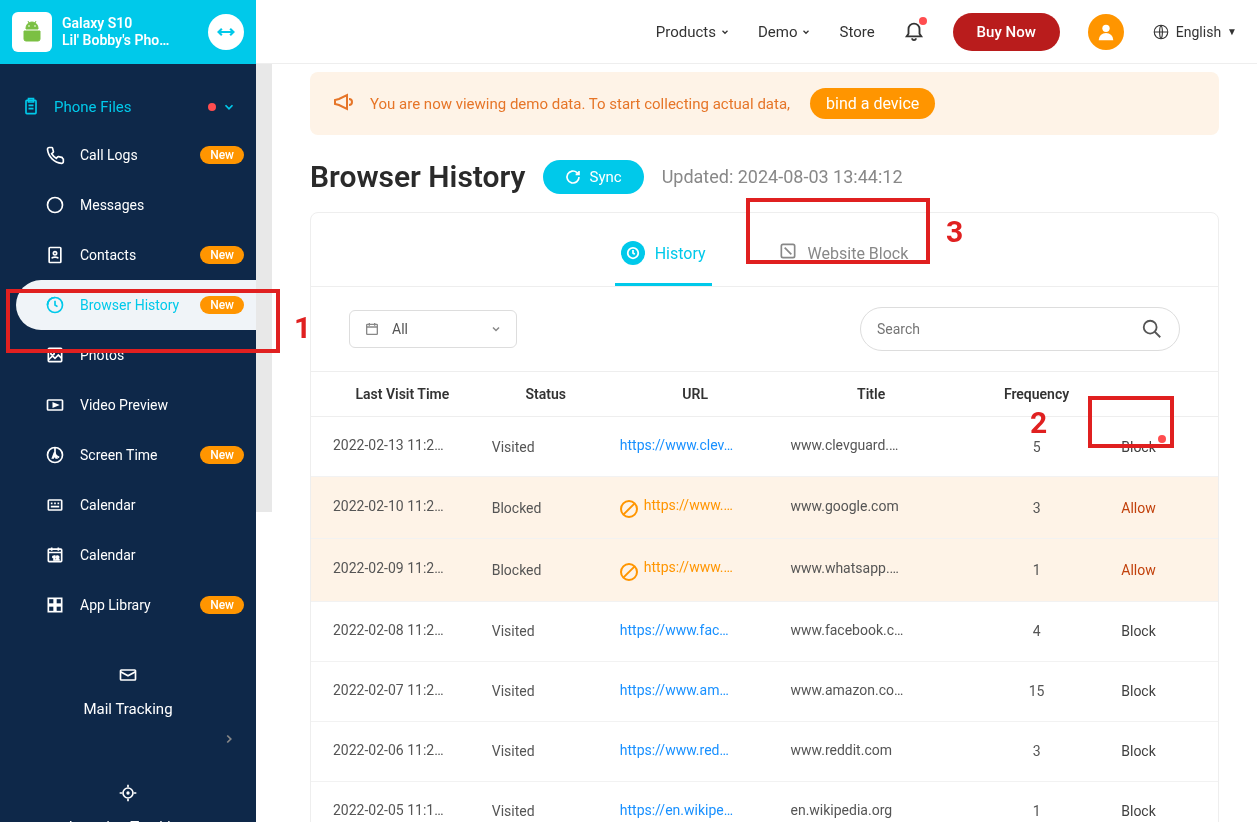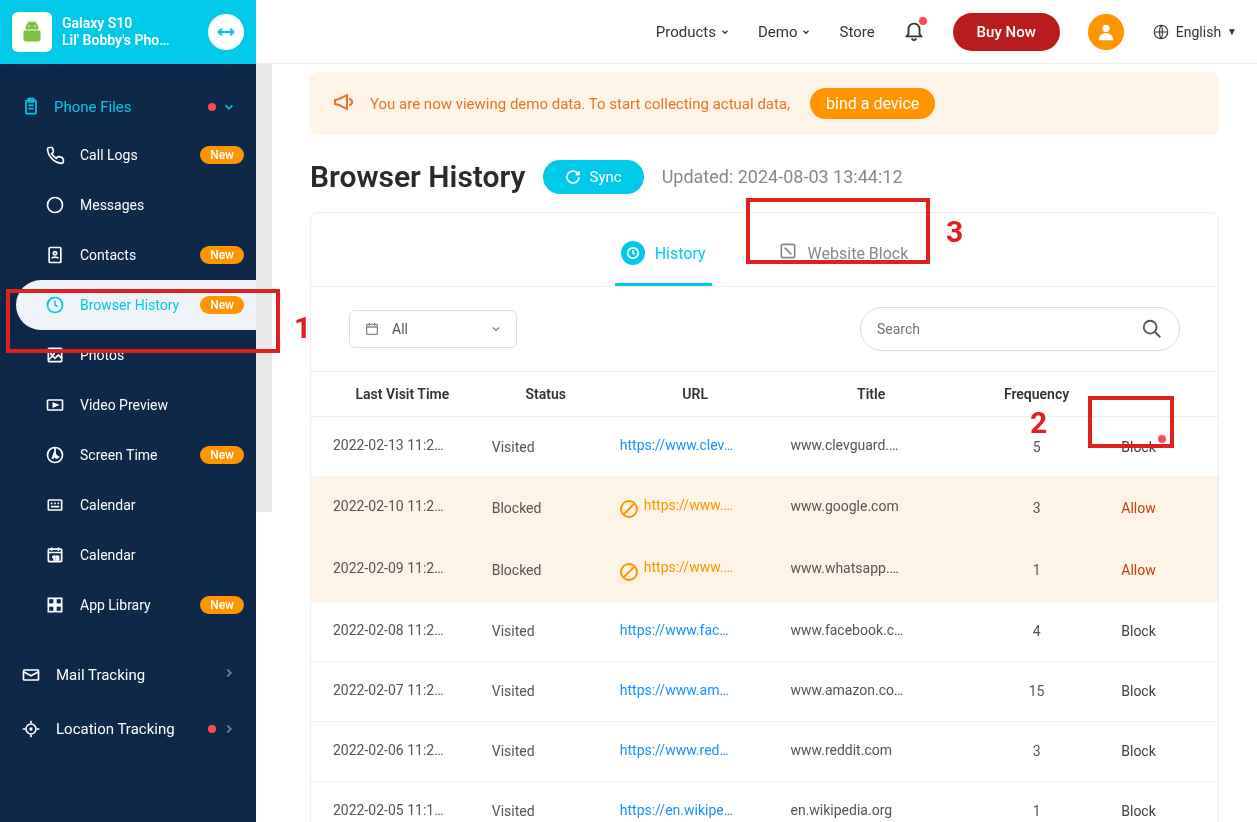--- a/index.html
+++ b/index.html
@@ -17,21 +17,21 @@
     .nav-section { padding-top: 20px; }
     .nav-parent { display: flex; align-items: center; padding: 12px 20px; font-size: 15px; color: #00c9ea; gap: 12px; }
     .nav-parent-right { margin-left: auto; display: flex; align-items: center; gap: 6px; }
     .red-dot-sm { width: 8px; height: 8px; background: #ff4d4f; border-radius: 50%; }
     
     .nav-item { display: flex; align-items: center; padding: 14px 12px 14px 44px; font-size: 14px; color: #fff; gap: 14px; cursor: pointer; position: relative; }
     .nav-item.active { background: #f0f4f8; color: #00c9ea; border-radius: 0; margin-left: 16px; margin-right: 0; padding-left: 28px; border-top-left-radius: 26px; border-bottom-left-radius: 26px;}
     .nav-item-icon { width: 22px; height: 22px; display: flex; align-items: center; justify-content: center; flex-shrink: 0; }
     .nav-badge { margin-left: auto; background: #ff9500; color: #fff; font-size: 12px; padding: 2px 10px; border-radius: 10px; font-weight: 500; }
     
-    .nav-item-main { display: flex; align-items: center; padding: 16px 20px; font-size: 15px; color: #fff; gap: 14px; cursor: pointer; }
+    .nav-item-main { display: flex; align-items: center; padding: 16px 20px; font-size: 15px; color: #fff; gap: 14px; cursor: pointer; flex-direction: column; }
     .chevron-r { margin-left: auto; color: #aaa; }
     
     
     .topbar { position: absolute; left: 256px; right: 0; top: 0; height: 64px; display: flex; align-items: center; justify-content: flex-end; padding: 0 20px; gap: 28px; border-bottom: 1px solid #eee; background: #fff; }
     .topnav-item { font-size: 15px; color: #333; display: flex; align-items: center; gap: 4px; cursor: pointer; }
     .notif-icon { position: relative; }
     .notif-dot { position: absolute; top: -2px; right: -2px; width: 8px; height: 8px; background: #ff4d4f; border-radius: 50%; }
     .buy-btn { background: #b91c1c; color: #fff; padding: 10px 24px; border-radius: 22px; font-size: 15px; font-weight: 500; cursor: pointer; border: none; }
     .avatar-btn { width: 36px; height: 36px; background: #ff9500; border-radius: 50%; display: flex; align-items: center; justify-content: center; }
     .lang-select { display: flex; align-items: center; gap: 6px; font-size: 14px; color: #333; cursor: pointer; }

